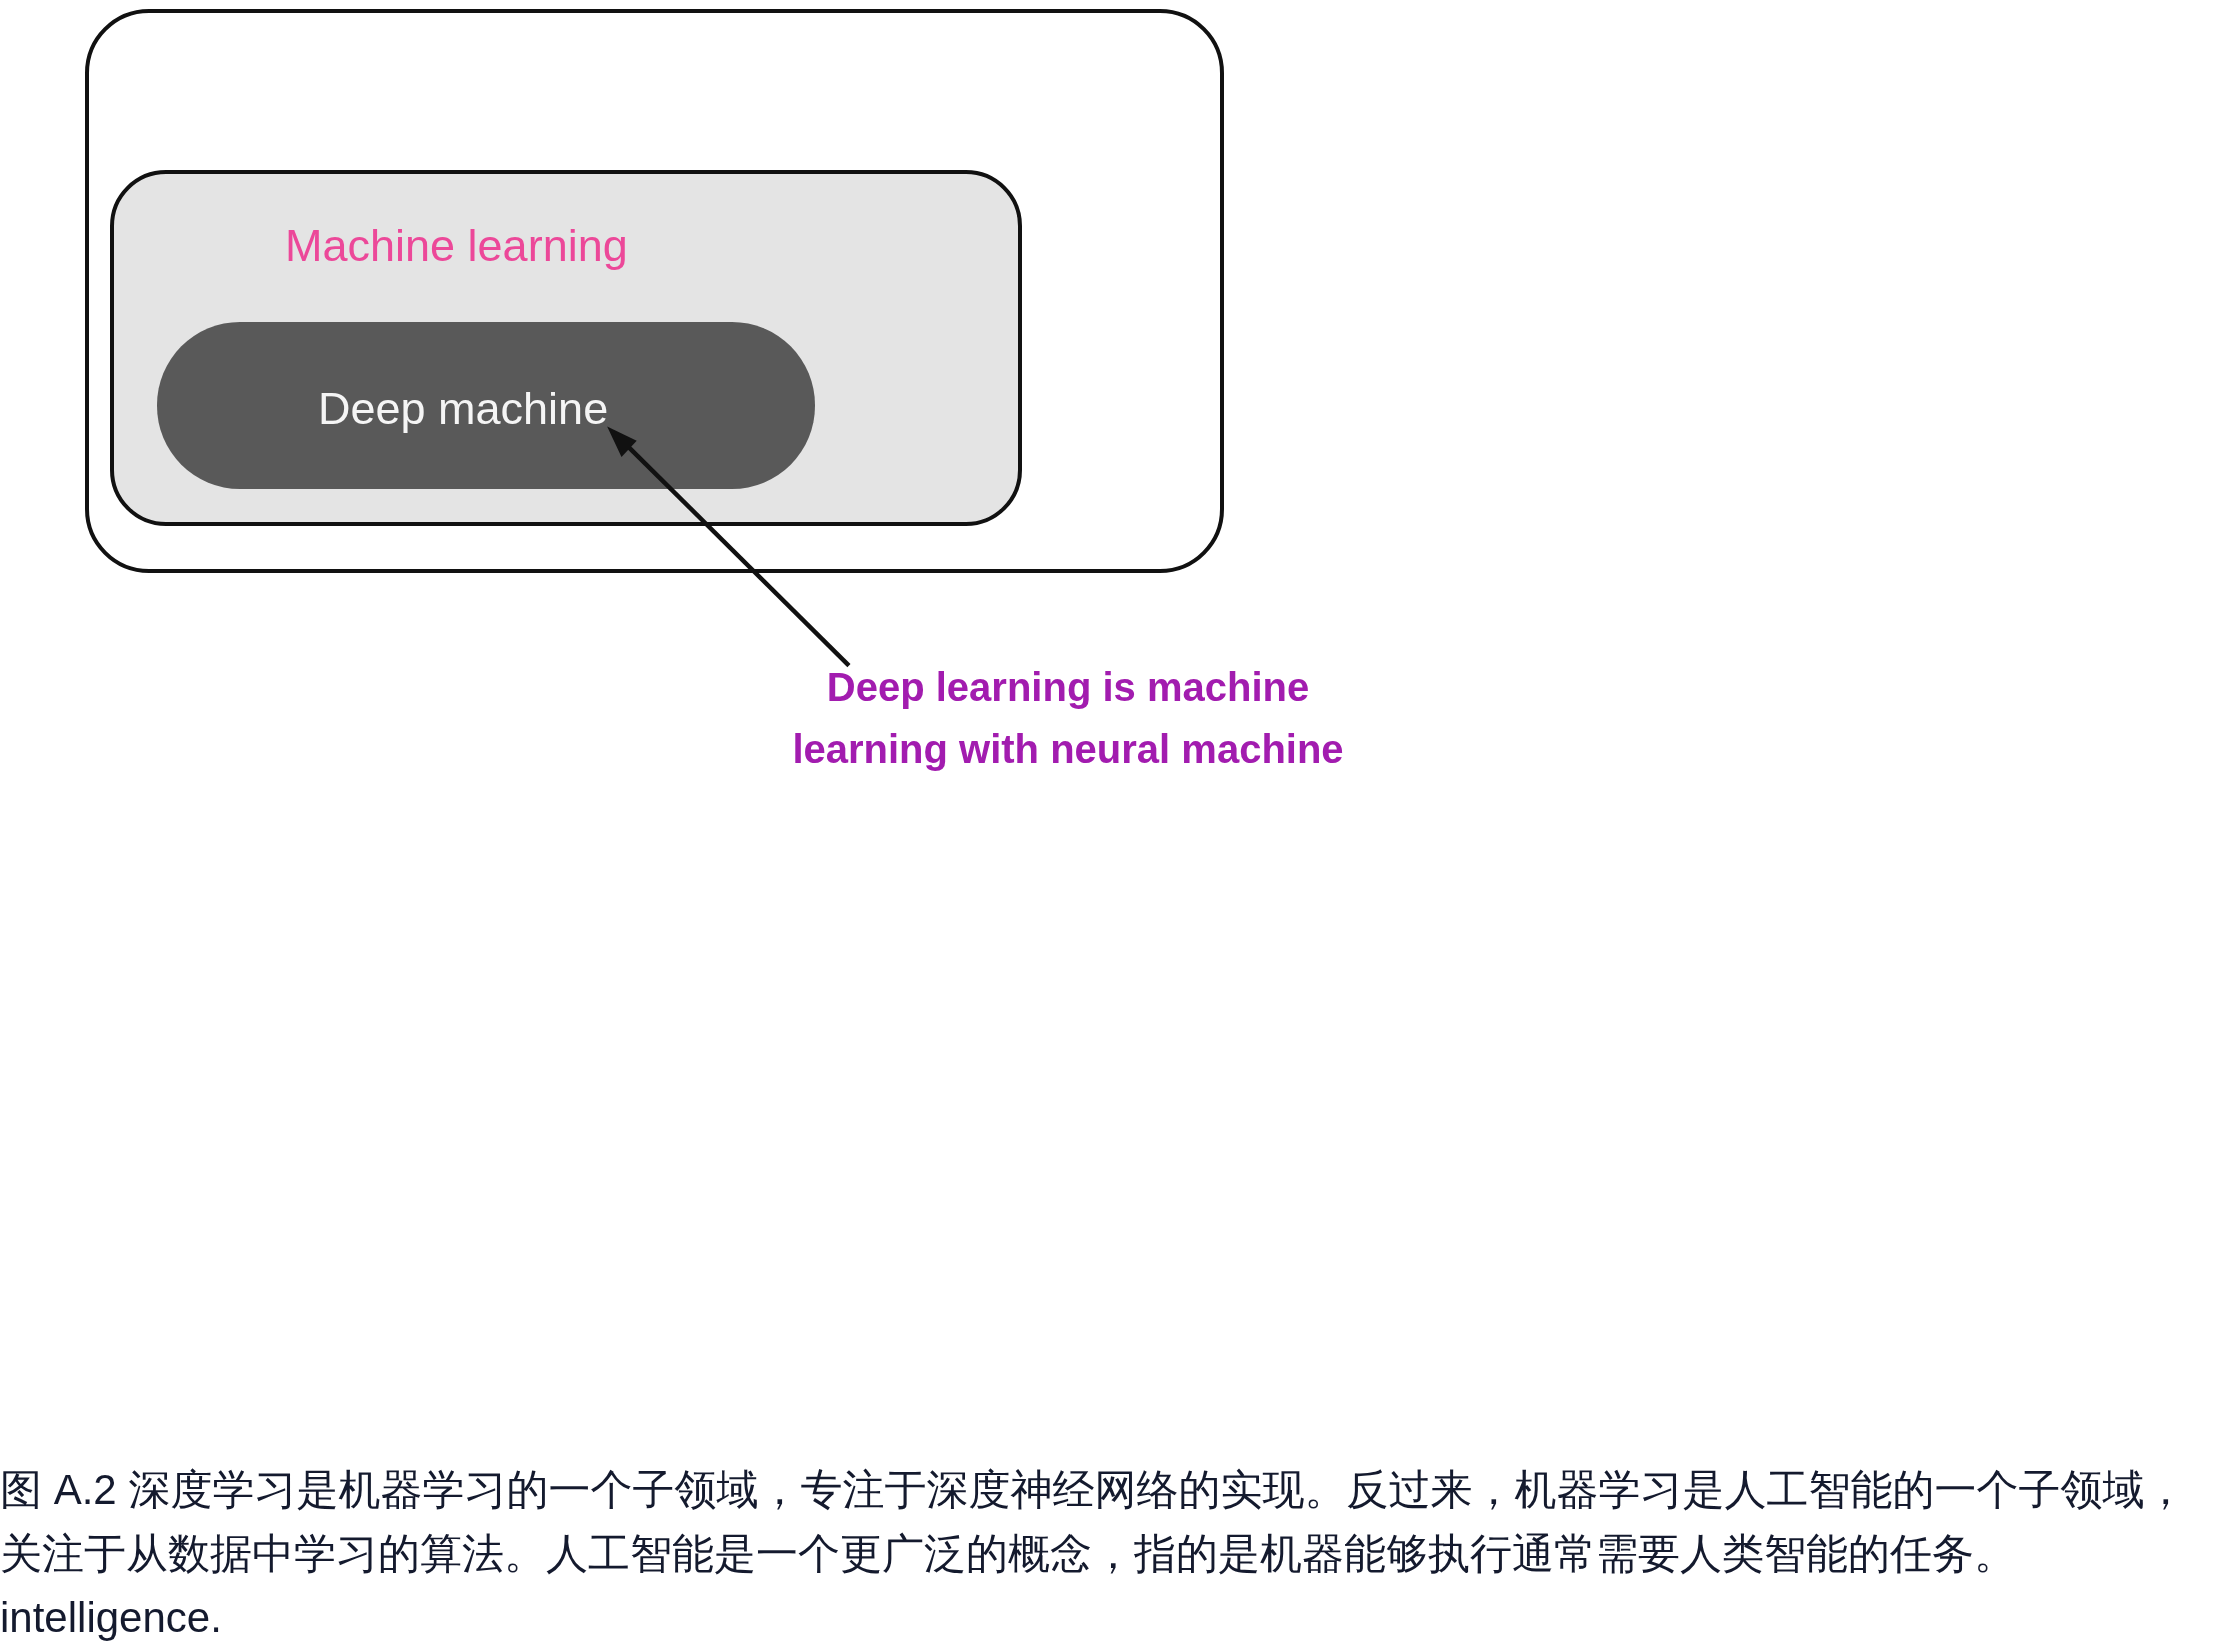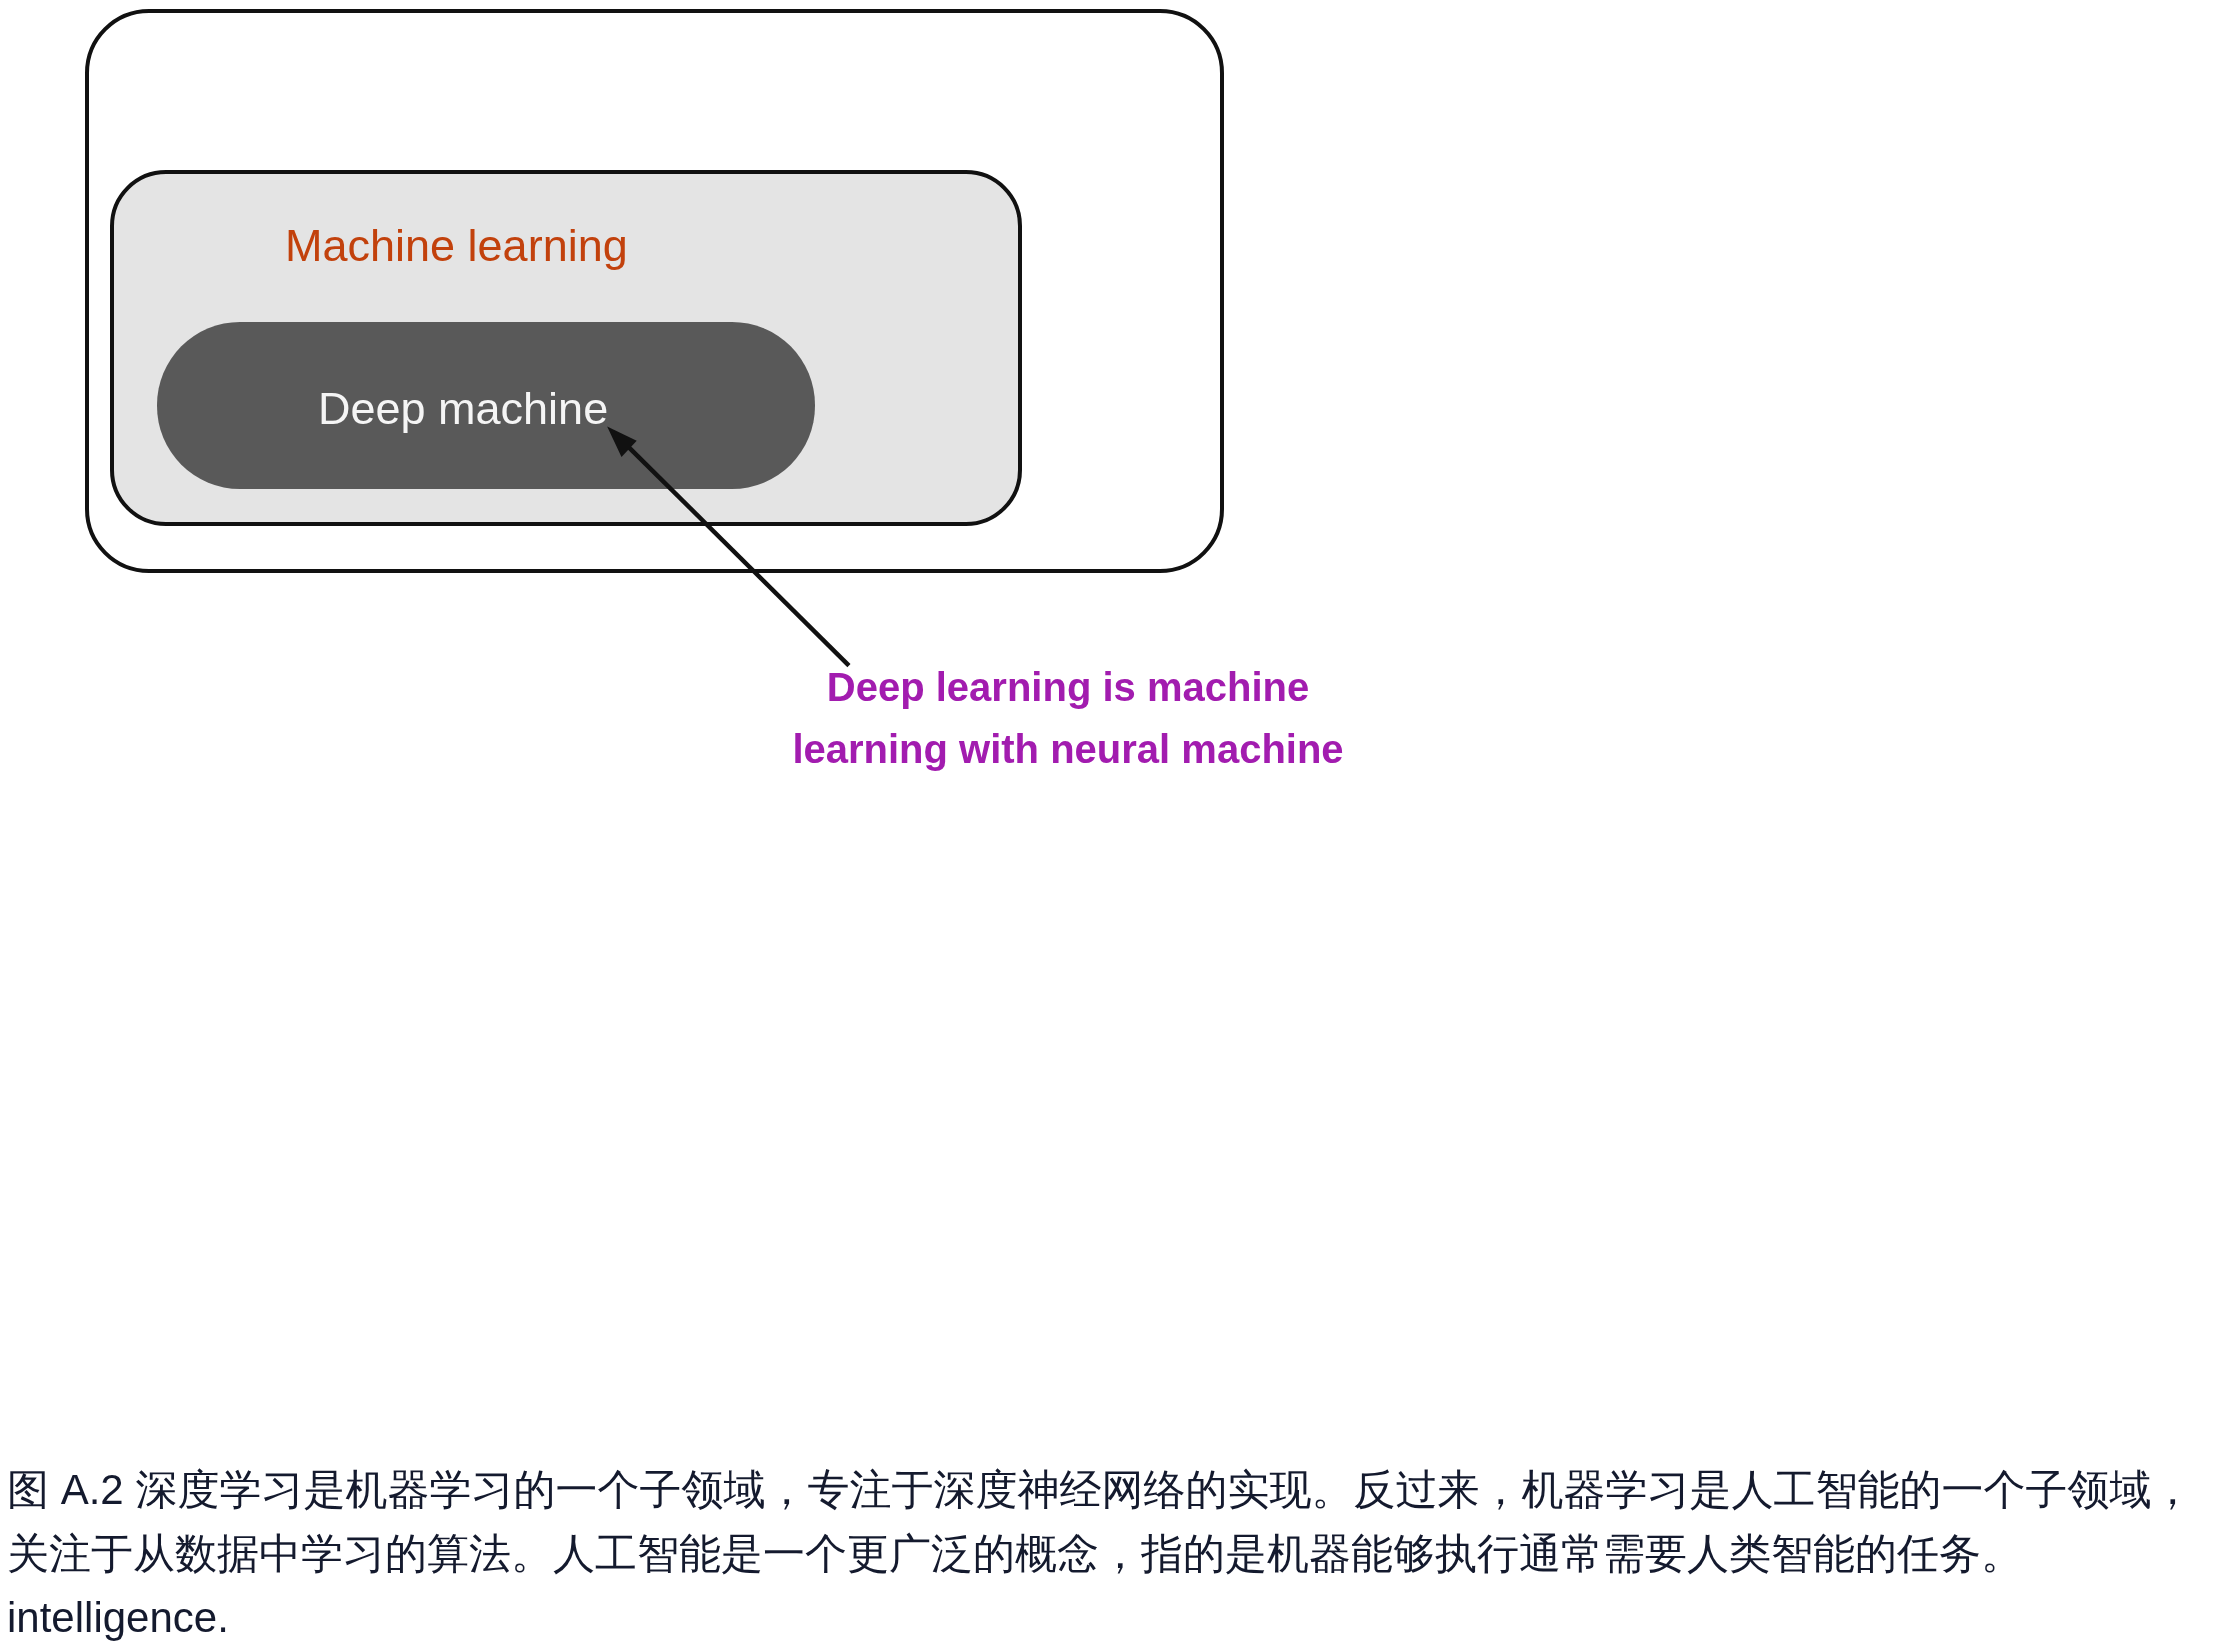--- a/index.html
+++ b/index.html
@@ -49,21 +49,21 @@
     left: 218px; top: 59px;
     font-size: 47px;
     color: #1a1a1a;
     letter-spacing: 0.4px;
     white-space: nowrap;
   }
   .label-middle {
     position: absolute;
     left: 285px; top: 220px;
     font-size: 45px;
-    color: #c2410c;
+    color: #ec4899;
     white-space: nowrap;
   }
   .label-inner {
     position: absolute;
     left: 318px; top: 383px;
     font-size: 45px;
     color: var(--inner-text, #f5f5f5);
     white-space: nowrap;
   }
 
@@ -90,21 +90,21 @@
     text-align: center;
     font-size: 40px;
     font-weight: 700;
     line-height: 62px;
     color: #a21caf;
   }
 
   
   .caption {
     position: absolute;
-    left: 7px; top: 1458px;
+    left: 0; top: 1458px;
     width: 2228px;
     font-size: 42px;
     line-height: 64px;
     color: var(--caption-text, #141a2e);
     text-align: left;
   }
 </style>
 </head>
 <body>
 

